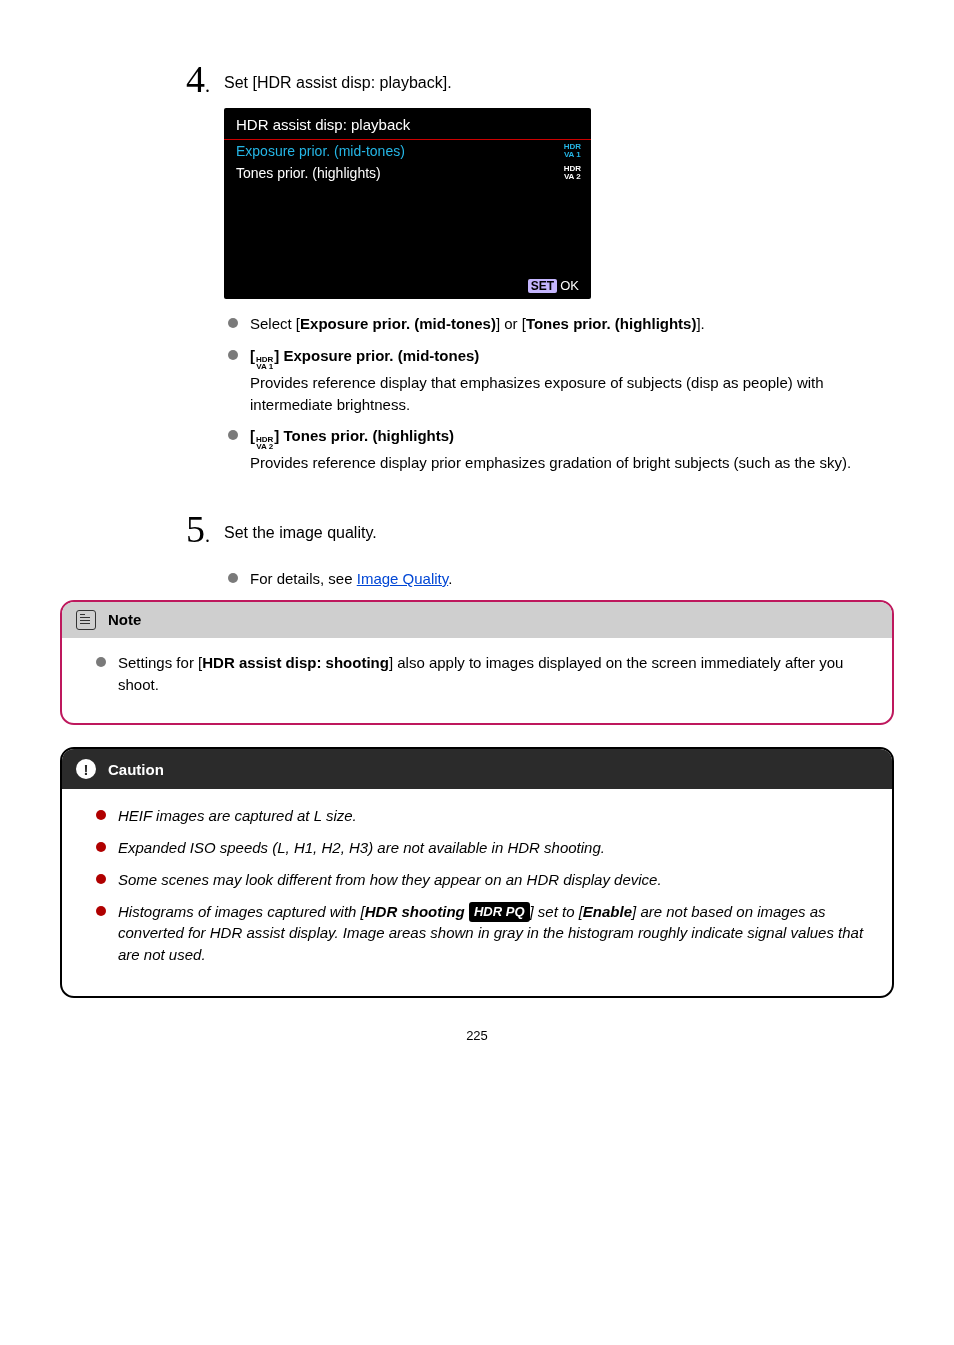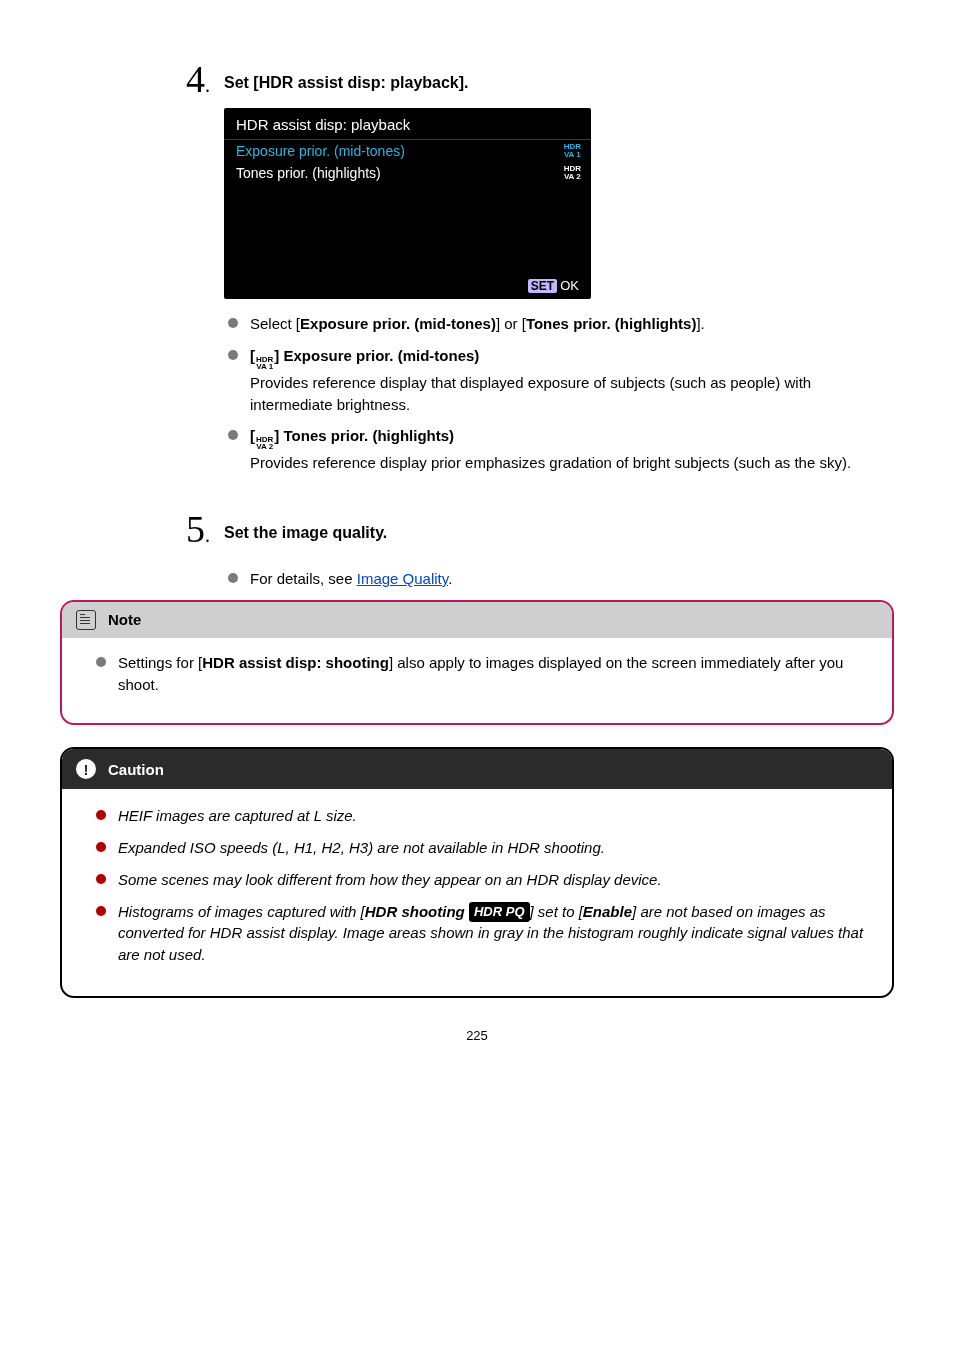--- a/index.html
+++ b/index.html
@@ -26,21 +26,21 @@
     font-size: 38px;
     font-family: Georgia, 'Times New Roman', serif;
     line-height: 1;
     width: 40px;
     text-align: right;
     margin-right: 14px;
     padding-top:0px;
   }
   .step-num .dot { font-size: 20px; }
   .step-title {
-    font-weight: bold;
+    font-weight: normal;
     font-size: 16px;
     padding-top: 14px;
   }
   .step-body {
     margin-left: 54px;
   }
 
   
   .menu-box {
     width: 367px;
@@ -189,21 +189,21 @@
 
   <ul class="bullets">
     <li>
       <span>Select [</span><span class="bold">Exposure prior. (mid-tones)</span><span>] or [</span><span class="bold">Tones prior. (highlights)</span><span>].</span>
     </li>
     <li>
       <span class="bold">[<span class="icon-stack">
               <span>HDR</span>
               <span>VA 1</span>
             </span><span>] Exposure prior. (mid-tones)</span></span>
-      <div class="sub-desc">Provides reference display that displayed exposure of subjects (such as people) with intermediate brightness.</div>
+      <div class="sub-desc">Provides reference display that emphasizes exposure of subjects (disp as people) with intermediate brightness.</div>
     </li>
     <li>
       <span class="bold">[<span class="icon-stack">
               <span>HDR</span>
               <span>VA 2</span>
             </span><span>] Tones prior. (highlights)</span></span>
       <div class="sub-desc">Provides reference display prior emphasizes gradation of bright subjects (such as the sky).</div>
     </li>
   </ul>
 </div>

